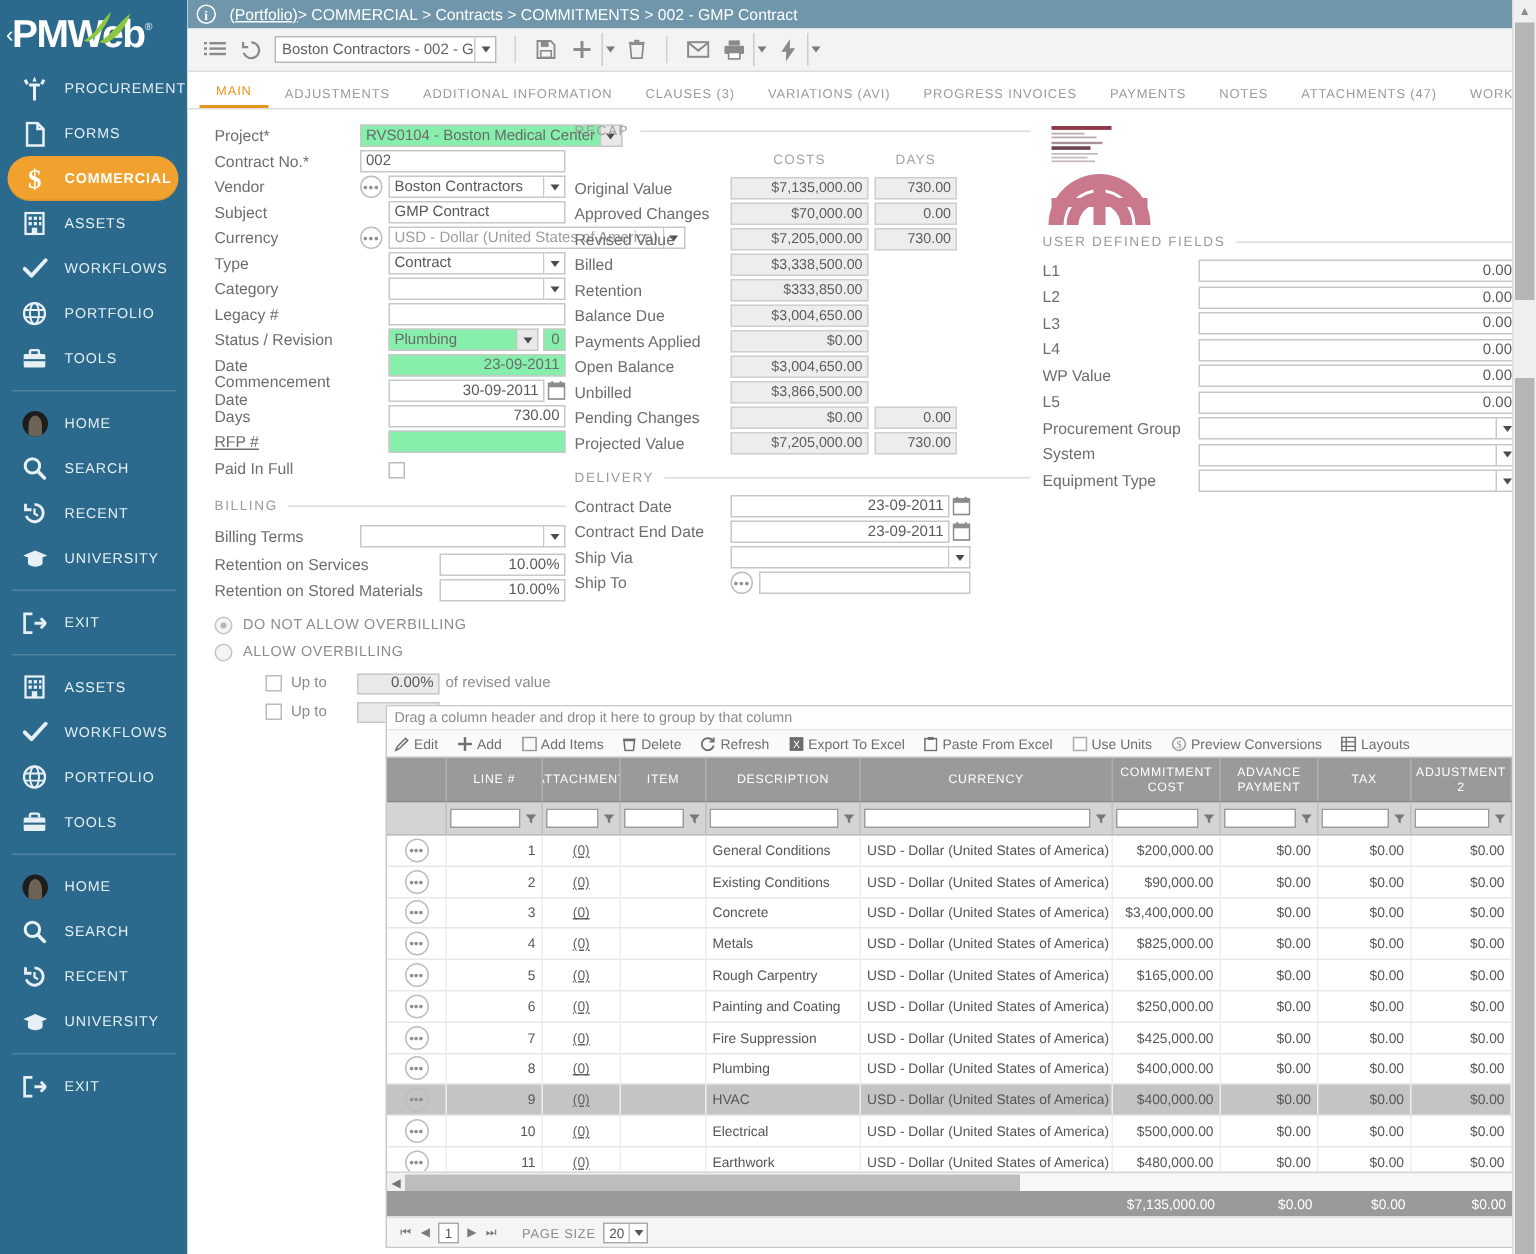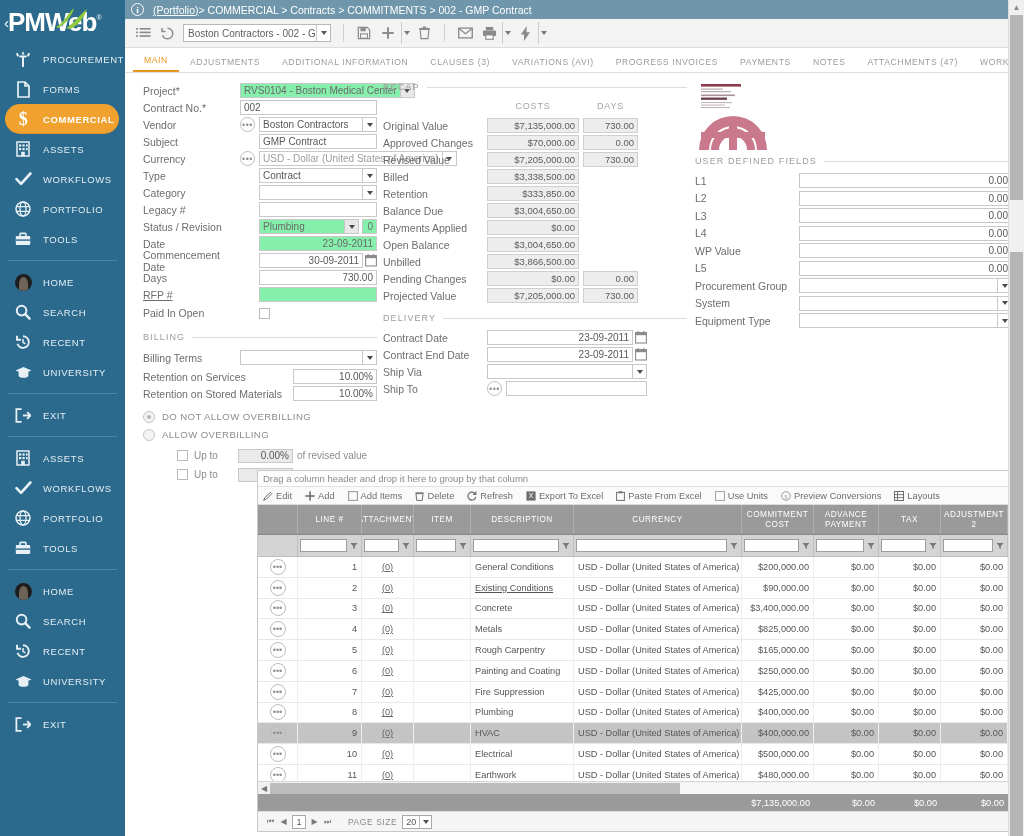--- a/index.html
+++ b/index.html
@@ -822,21 +822,21 @@
 
           <div class="frow">
             <div class="flabel u">RFP #</div>
             <div class="fctl">
               <div class="ellip-sp"></div>
               <div class="inp ro"></div>
             </div>
           </div>
 
           <div class="frow" style="height:20px">
-            <div class="flabel">Paid In Open</div>
+            <div class="flabel">Paid In Full</div>
             <div class="fctl">
               <div class="ellip-sp"></div>
               <div class="chk"></div>
             </div>
           </div>
 
           <div class="sect">
             <div class="t">BILLING</div>
             <div class="ln"></div>
           </div>
@@ -1294,21 +1294,21 @@
           </div>
           <div class="grow">
             <div class="gc c" style="flex: 0 0 40px;">
               <div class="rowdots">•••</div>
             </div>
             <div class="gc r" style="flex: 0 0 64px;">2</div>
             <div class="gc c" style="flex: 0 0 52px;">
               <span class="attlink">(0)</span>
             </div>
             <div class="gc " style="flex: 0 0 57px;"></div>
-            <div class="gc " style="flex: 0 0 103px; text-decoration: underline;">Existing Conditions</div>
+            <div class="gc " style="flex: 0 0 103px;">Existing Conditions</div>
             <div class="gc " style="flex: 0 0 168px;">USD - Dollar (United States of America)</div>
             <div class="gc r" style="flex: 0 0 72px;">$90,000.00</div>
             <div class="gc r" style="flex: 0 0 65px;">$0.00</div>
             <div class="gc r" style="flex: 0 0 62px;">$0.00</div>
             <div class="gc r" style="flex: 0 0 67px;">$0.00</div>
             <div class="gc r" style="flex: 0 0 72px;">$90,000.00</div>
           </div>
           <div class="grow">
             <div class="gc c" style="flex: 0 0 40px;">
               <div class="rowdots">•••</div>

